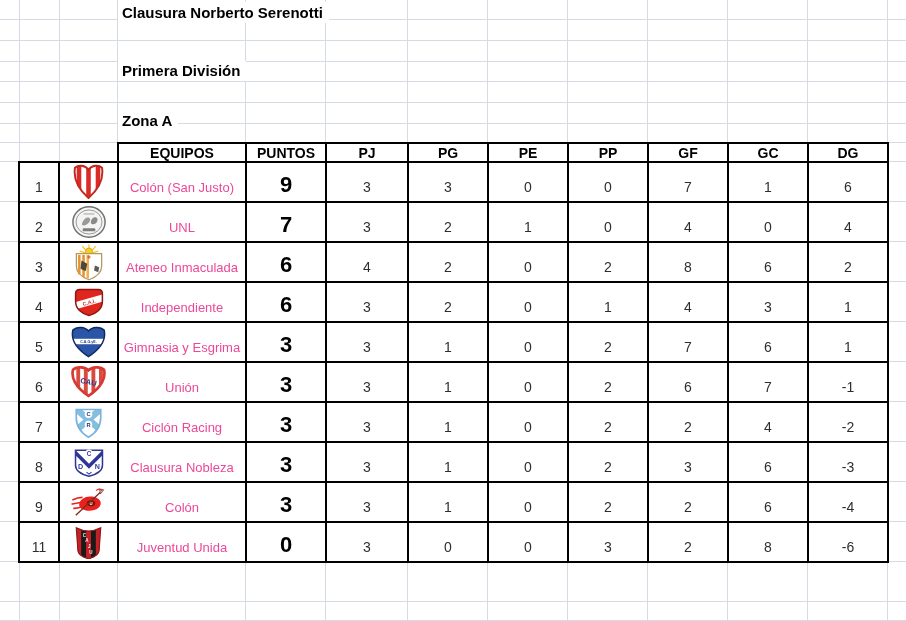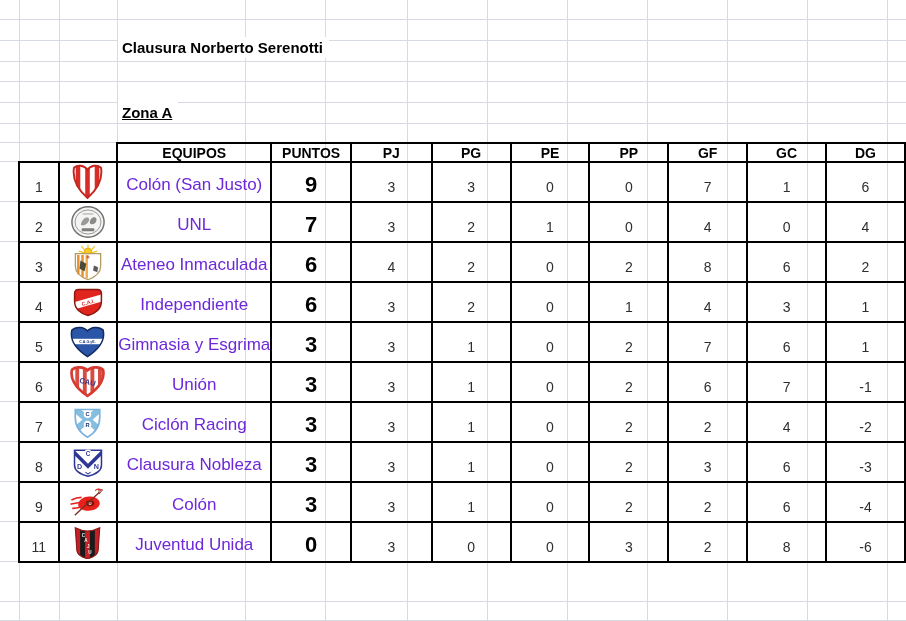--- a/index.html
+++ b/index.html
@@ -9,42 +9,42 @@
   }
   
   #gridlayer{position:absolute;inset:0;}
   .vline{position:absolute;top:0;bottom:0;width:1px;background:#d6dbe3;}
   .hline{position:absolute;left:0;right:0;height:1px;background:#d6dbe3;}
   
   .title{
     position:absolute;left:118px;background:#fff;padding:0 6px 0 4px;
     font-weight:bold;font-size:15px;white-space:nowrap;
   }
-  .t1{top:37px;height:21px;line-height:21px;}
+  .t1{top:2px;height:21px;line-height:21px;}
   .t2{top:61px;height:20px;line-height:20px;}
-  .t3{top:102px;height:21px;line-height:21px;text-decoration:underline;}
+  .t3{top:110px;height:21px;line-height:21px;}
   
   table.standings{
     position:absolute;left:18px;top:142px;border-collapse:collapse;table-layout:fixed;
   }
   table.standings thead tr{height:19px;padding-left:28px;}
   table.standings tbody tr{height:40px;}
   th{
     border:2px solid #000;font-size:14px;font-weight:bold;text-align:center;
     vertical-align:middle;padding:0;background:transparent;
   }
   th.ghost{border:none;background:transparent;}
   td{
     border:2px solid #000;text-align:center;vertical-align:bottom;
     padding:0 0 6px 0;background:transparent;
   }
   td.pos{font-size:14px;color:#2e2e2e;}
   td.logo{vertical-align:middle;text-align:center;padding:0;}
   td.logo svg{display:block;margin:0 auto;}
-  td.team{font-size:17px;color:#6d28d9;white-space:nowrap;margin-top:30px;}
+  td.team{font-size:13px;color:#ec4899;white-space:nowrap;margin-top:30px;}
   td.pts{font-size:22px;font-weight:bold;color:#000;padding-bottom:3px;}
   td.num{font-size:14px;color:#2e2e2e;}
 </style>
 </head>
 <body>
 
 <div class="screen">
   <div id="gridlayer">
       <div class="vline" style="left: 19px;"></div>
       <div class="vline" style="left: 59px;"></div>
@@ -74,20 +74,21 @@
       <div class="hline" style="top: 401px;"></div>
       <div class="hline" style="top: 441px;"></div>
       <div class="hline" style="top: 481px;"></div>
       <div class="hline" style="top: 521px;"></div>
       <div class="hline" style="top: 561px;"></div>
       <div class="hline" style="top: 601px;"></div>
       <div class="hline" style="top: 620px;"></div>
     </div>
 
   <div class="title t1">Clausura Norberto Serenotti</div>
+  <div class="title t2">Primera División</div>
   <div class="title t3">Zona A</div>
 
   <table class="standings">
     <colgroup>
       <col style="width:40px">
         <col style="width:59px">
         <col style="width:128px">
         <col style="width:80px">
       <col style="width:82px">
         <col style="width:80px">

